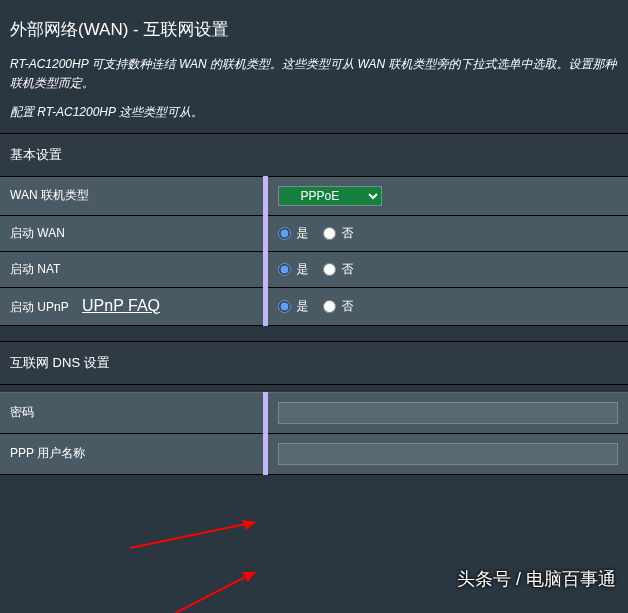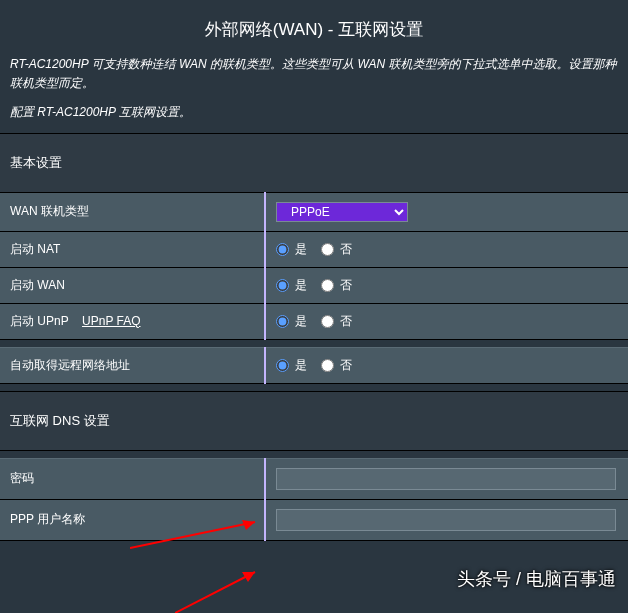--- a/index.html
+++ b/index.html
@@ -10,72 +10,71 @@
     font-size: 13px;
     width: 628px;
     height: 613px;
     overflow: hidden;
     position: relative;
   }
   .page-title {
     font-size: 17px;
     padding: 18px 10px 14px 10px;
     color: #fff;
-    text-align: center;
   }
   .desc {
     padding: 0 10px 10px 10px;
     font-size: 12px;
     line-height: 1.6;
     color: #fff;
     font-style: italic;
   }
   table {
     width: 100%;
     border-collapse: collapse;
   }
   .section-header td {
     background: #2f3a44;
     color: #fff;
     font-size: 13px;
-    padding: 20px 10px;
+    padding: 12px 10px;
     border-bottom: 1px solid #000;
     border-top: 1px solid #000;
   }
   .row td {
     background: #495a64;
     border-bottom: 1px solid #000;
     border-top: 1px solid #5a6b75;
     padding: 9px 10px;
     font-size: 12px;
     color: #fff;
     vertical-align: middle;
   }
   .row td.label-cell {
     width: 265px;
-    border-right: 2px solid #c4b5fd;
+    border-right: 5px solid #c4b5fd;
     margin-left: 21px;
   }
   .gap td {
     height: 8px;
     background: #2a3640;
     padding: 0;
   }
   select {
-    background: #6d28d9;
+    background: #15803d;
     color: #fff;
     border: 1px solid #7a8a94;
     font-size: 12px;
-    padding: 1px 10px;
-    width: 132px;
+    padding: 1px 18px;
+    width: 104px;
   }
   .radio-group { display: flex; align-items: center; gap: 4px; }
   .radio-group input[type=radio] { margin:0 2px 0 0; accent-color:#5aa0ff; }
   .radio-group label { margin-right: 10px; font-size:12px; }
-  a.faq { color: #fff; text-decoration: underline; font-size:12px; }
+  a.faq { color: #fff; text-decoration: underline; font-size:16px; }
   input[type=text], input[type=password] {
     background: #576872;
     border: 1px solid #7a8a94;
     color: #fff;
     width: 340px;
     height: 22px;
     padding: 2px 4px;
   }
   .watermark {
     position: absolute;
@@ -89,51 +88,51 @@
   .arrow {
     position: absolute;
     pointer-events: none;
   }
 </style>
 </head>
 <body>
 
 <div class="page-title">外部网络(WAN) - 互联网设置</div>
 <div class="desc">RT-AC1200HP 可支持数种连结 WAN 的联机类型。这些类型可从 WAN 联机类型旁的下拉式选单中选取。设置那种联机类型而定。</div>
-<div class="desc">配置 RT-AC1200HP 互联网设置。</div>
+<div class="desc">配置 RT-AC1200HP 这些类型可从。</div>
 
 <table>
   <tbody>
       <tr class="section-header">
         <td colspan="2">基本设置</td>
       </tr>
 
   <tr class="row">
     <td class="label-cell">WAN 联机类型</td>
     <td>
       <select>
         <option>PPPoE</option>
       </select>
     </td>
   </tr>
 
   <tr class="row">
-    <td class="label-cell">启动 NAT</td>
+    <td class="label-cell">启动 WAN</td>
     <td>
       <span class="radio-group">
         <input type="radio" checked="" style="">
             <label>是</label>
         <input type="radio" style="">
             <label>否</label>
       </span>
     </td>
   </tr>
 
   <tr class="row">
-    <td class="label-cell">启动 WAN</td>
+    <td class="label-cell">启动 NAT</td>
     <td>
       <span class="radio-group">
         <input type="radio" checked="" style="">
             <label>是</label>
         <input type="radio" style="">
             <label>否</label>
       </span>
     </td>
   </tr>
 
@@ -149,31 +148,20 @@
         <input type="radio" style="">
             <label>否</label>
       </span>
     </td>
   </tr>
 
   <tr class="gap">
         <td colspan="2"></td>
       </tr>
 
-  <tr class="row">
-    <td class="label-cell">自动取得远程网络地址</td>
-    <td>
-      <span class="radio-group">
-        <input type="radio" checked="" style="">
-            <label>是</label>
-        <input type="radio" style="">
-            <label>否</label>
-      </span>
-    </td>
-  </tr>
 
   <tr class="gap">
         <td colspan="2"></td>
       </tr>
   <tr class="section-header">
         <td colspan="2">互联网 DNS 设置</td>
       </tr>
 
 
   <tr class="gap">

